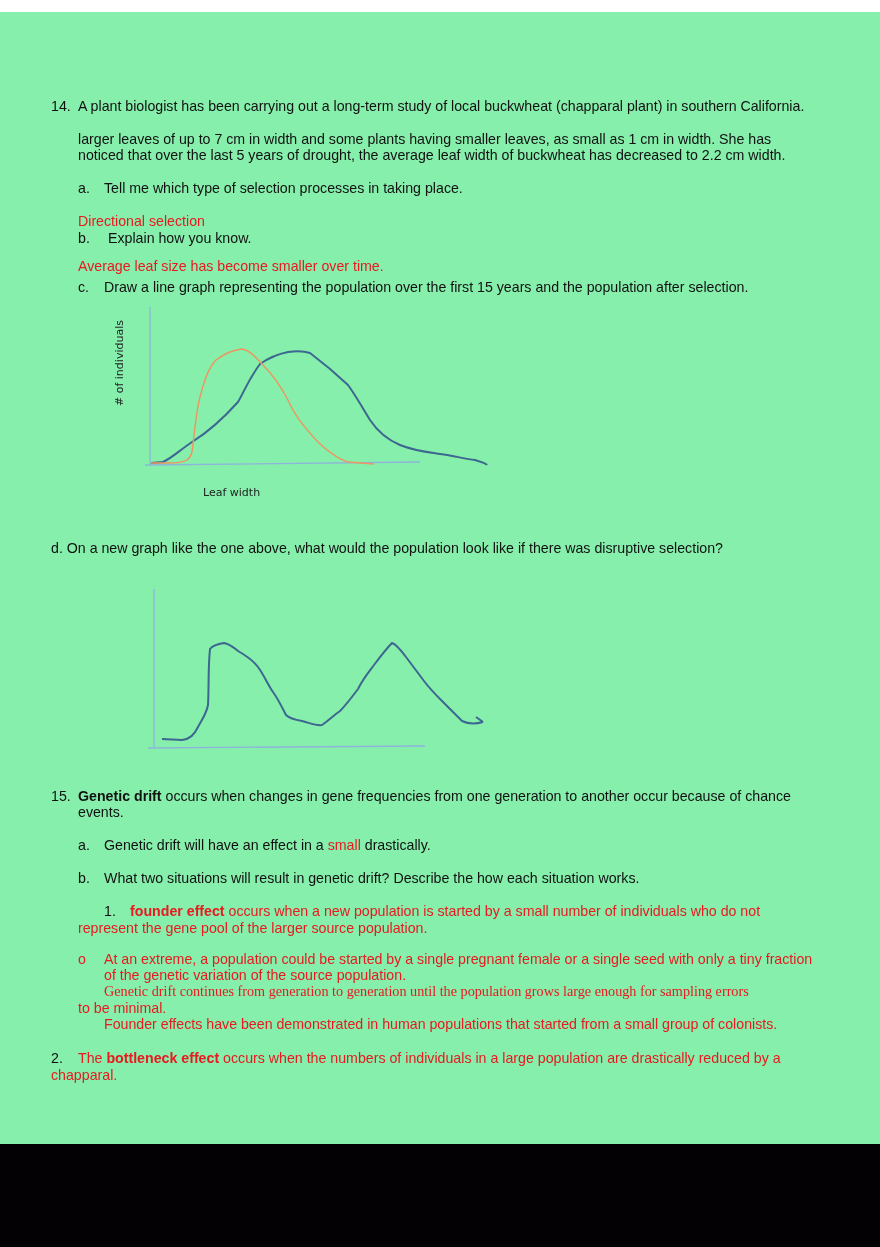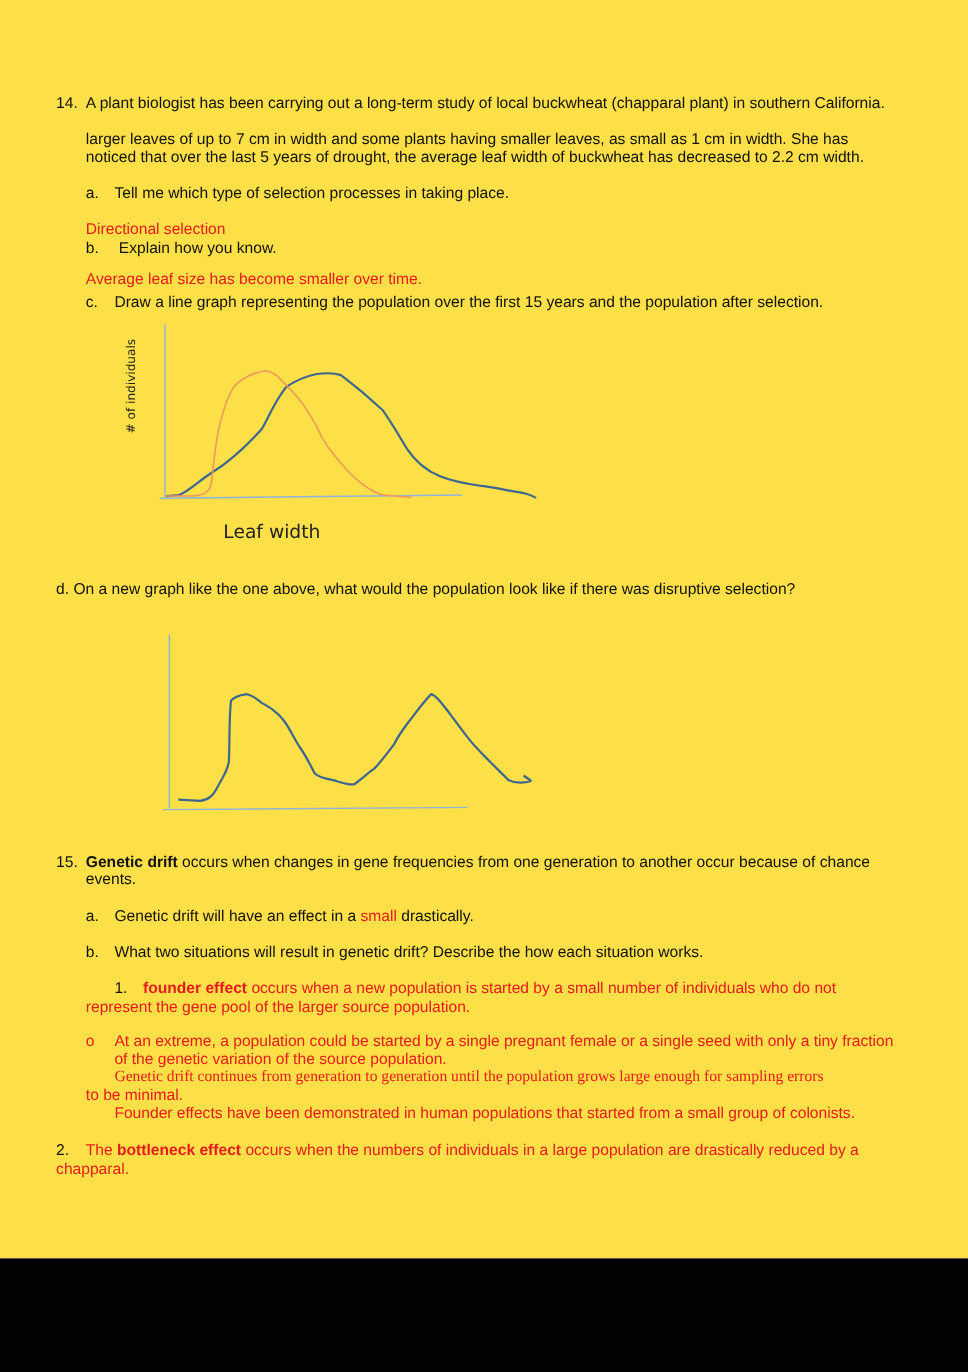--- a/index.html
+++ b/index.html
@@ -1,29 +1,29 @@
 <!DOCTYPE html>
 <html><head>
 <meta charset="utf-8">
 <style>
   html, body { margin: 0; padding: 0; }
   body {
     width: 880px; height: 1247px; background: #ffffff; position: relative; overflow: hidden;
     font-family: "Liberation Sans", "DejaVu Sans", sans-serif; font-size: 14.2px; color: #111111;
   }
-  .page { position: absolute; left: 0; top: 0; width: 880px; height: 1144px; background: #fde047; }
+  .page { position: absolute; left: 0; top: 12px; width: 880px; height: 1144px; background: #86efac; }
   .footer-black { position: absolute; left: 0; top: 1144px; width: 880px; height: 103px; background: #030104; }
   .ln { position: absolute; white-space: nowrap; line-height: 16px; }
   .red { color: #e8191f; }
   .chart { position: absolute; }
   .ylabel {
     position: absolute; font-family: "DejaVu Sans", sans-serif; font-size: 11px; color: #222;
     transform: rotate(-90deg); transform-origin: left top; white-space: nowrap;
   }
-  .xlabel { position: absolute; font-family: "DejaVu Sans", sans-serif; font-size: 17px; color: #222; white-space: nowrap; }
+  .xlabel { position: absolute; font-family: "DejaVu Sans", sans-serif; font-size: 11px; color: #222; white-space: nowrap; }
 </style>
 </head>
 <body>
 
 <div class="page">
 
   <span class="ln" style="left:51px;top:86px;">14.</span>
   <span class="ln" style="left:78px;top:86px;text-align:center;">A plant biologist has been carrying out a long-term study of local buckwheat (chapparal plant) in southern California.</span>
   <span class="ln" style="left:78px;top:119px;">larger leaves of up to 7 cm in width and some plants having smaller leaves, as small as 1 cm in width. She has</span>
   <span class="ln" style="left:78px;top:135px;">noticed that over the last 5 years of drought, the average leaf width of buckwheat has decreased to 2.2 cm width.</span>

